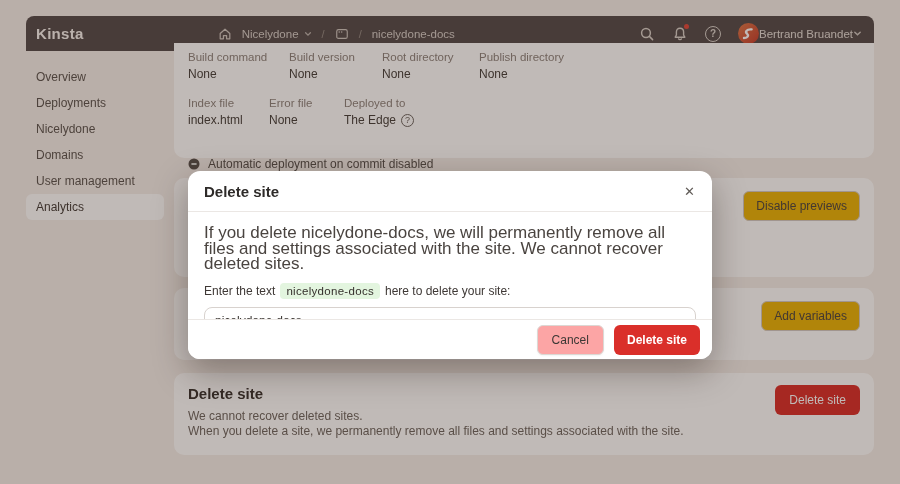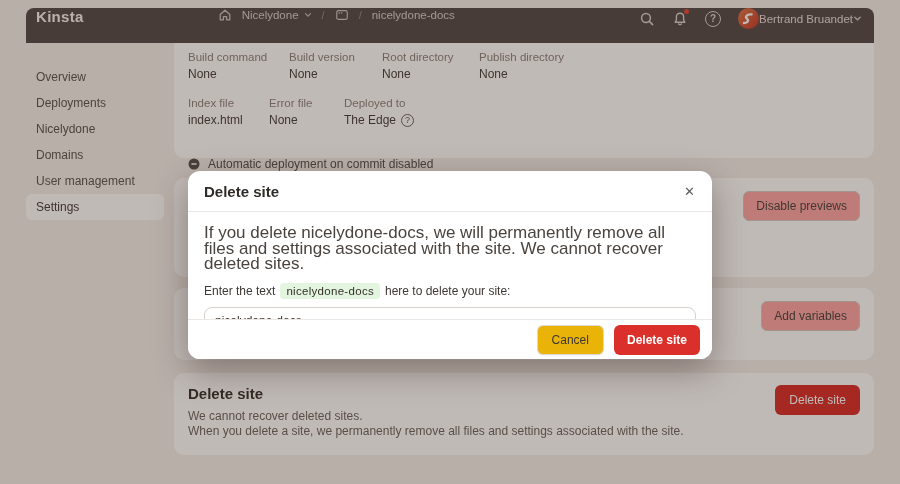--- a/index.html
+++ b/index.html
@@ -6,24 +6,24 @@
   html, body { width: 900px; height: 484px; }
   body {
     position: relative;
     background: #f5efeb;
     font-family: "Liberation Sans", sans-serif;
     overflow: hidden;
   }
 
   
   .app-header {
-    position: absolute; left: 26px; right: 26px; top: 8px; height: 35px;
+    position: absolute; left: 26px; right: 26px; top: 16px; height: 35px;
     background: #544b4b;
     border-radius: 8px 8px 0 0;
-    display: flex; align-items: flex-start;
+    display: flex; align-items: center;
     padding: 0 12px 0 10px;
     z-index: 1;
   }
   .logo { font-size: 15px; font-weight: bold; letter-spacing: .3px; color: #f7f2ef; }
   .breadcrumb { display: flex; align-items: center; margin-left: 134px; gap: 10px; }
   .breadcrumb .crumb { font-size: 11.5px; color: #d6cfca; display: flex; align-items: center; gap: 5px; cursor: pointer; }
   .breadcrumb .sep { font-size: 11px; color: #948b85; }
   .bc-icon { display: inline-flex; color: #cfc7c1; }
   .header-right { margin-left: auto; display: flex; align-items: center; gap: 17px; }
   .hicon { display: inline-flex; color: #d8d1cb; cursor: pointer; position: relative; }
@@ -68,21 +68,21 @@
     width: 13px; height: 13px; border: 1.2px solid #6b6460; border-radius: 50%;
     display: inline-flex; align-items: center; justify-content: center;
     font-size: 9px; color: #6b6460; cursor: pointer;
   }
   .auto-note { display: flex; align-items: center; gap: 8px; font-size: 12px; color: #55504b; margin-top: 18px; }
 
   .card.previews { top: 135px; height: 99px; }
   .card.variables { top: 245px; height: 72px; }
   .btn-outline {
     position: absolute; right: 14px; top: 13px;
-    background: #fca5a5; border: 1px solid #d3cbc5; border-radius: 6px;
+    background: #eab308; border: 1px solid #d3cbc5; border-radius: 6px;
     font-size: 12px; color: #4c453f; padding: 7px 12px;
     font-family: inherit; cursor: pointer;
   }
 
   .card.delete { top: 330px; height: 82px; padding: 12px 14px; }
   .card-title { font-size: 15px; font-weight: bold; color: #38322e; }
   .card-desc { font-size: 12px; color: #6e6660; line-height: 15px; margin-top: 7px; }
   .card-desc span { display: block; }
   .btn-danger {
     background: #da2f2a; color: #ffffff; border: none; border-radius: 6px;
@@ -121,21 +121,21 @@
     padding: 0 10px; font-size: 12px; color: #3a3531;
     font-family: inherit; outline: none; background: #fff;
   }
   .modal-foot {
     position: absolute; left: 0; right: 0; bottom: 0; height: 40px;
     border-top: 1px solid #ebe7e4; border-radius: 0 0 12px 12px;
     display: flex; align-items: center; justify-content: flex-end;
     gap: 10px; padding: 0 12px; background: #fff;
   }
   .btn-cancel {
-    background: #eab308; border: 1px solid #dcd8d4; border-radius: 6px;
+    background: #fca5a5; border: 1px solid #dcd8d4; border-radius: 6px;
     font-size: 12px; color: #3c3835; padding: 7px 14px;
     font-family: inherit; cursor: pointer; box-shadow: 0 1px 2px rgba(0,0,0,0.05);
   }
   .modal .btn-danger { font-weight: bold; padding: 8px 13px; }
 </style>
 </head>
 <body>
 
 <div class="app-header">
   <div class="logo">Kinsta</div>
@@ -194,21 +194,21 @@
     </span>
   </div>
 </div>
 
 <nav class="sidebar">
   <div class="side-item">Overview</div>
   <div class="side-item">Deployments</div>
   <div class="side-item">Nicelydone</div>
   <div class="side-item">Domains</div>
   <div class="side-item">User management</div>
-  <div class="side-item active">Settings</div>
+  <div class="side-item active">Analytics</div>
 </nav>
 
 <main class="main">
 
   <section class="card settings">
     <div class="field-row row1">
       <div class="field">
         <div class="f-label">Build command</div>
         <div class="f-value">None</div>
       </div>

